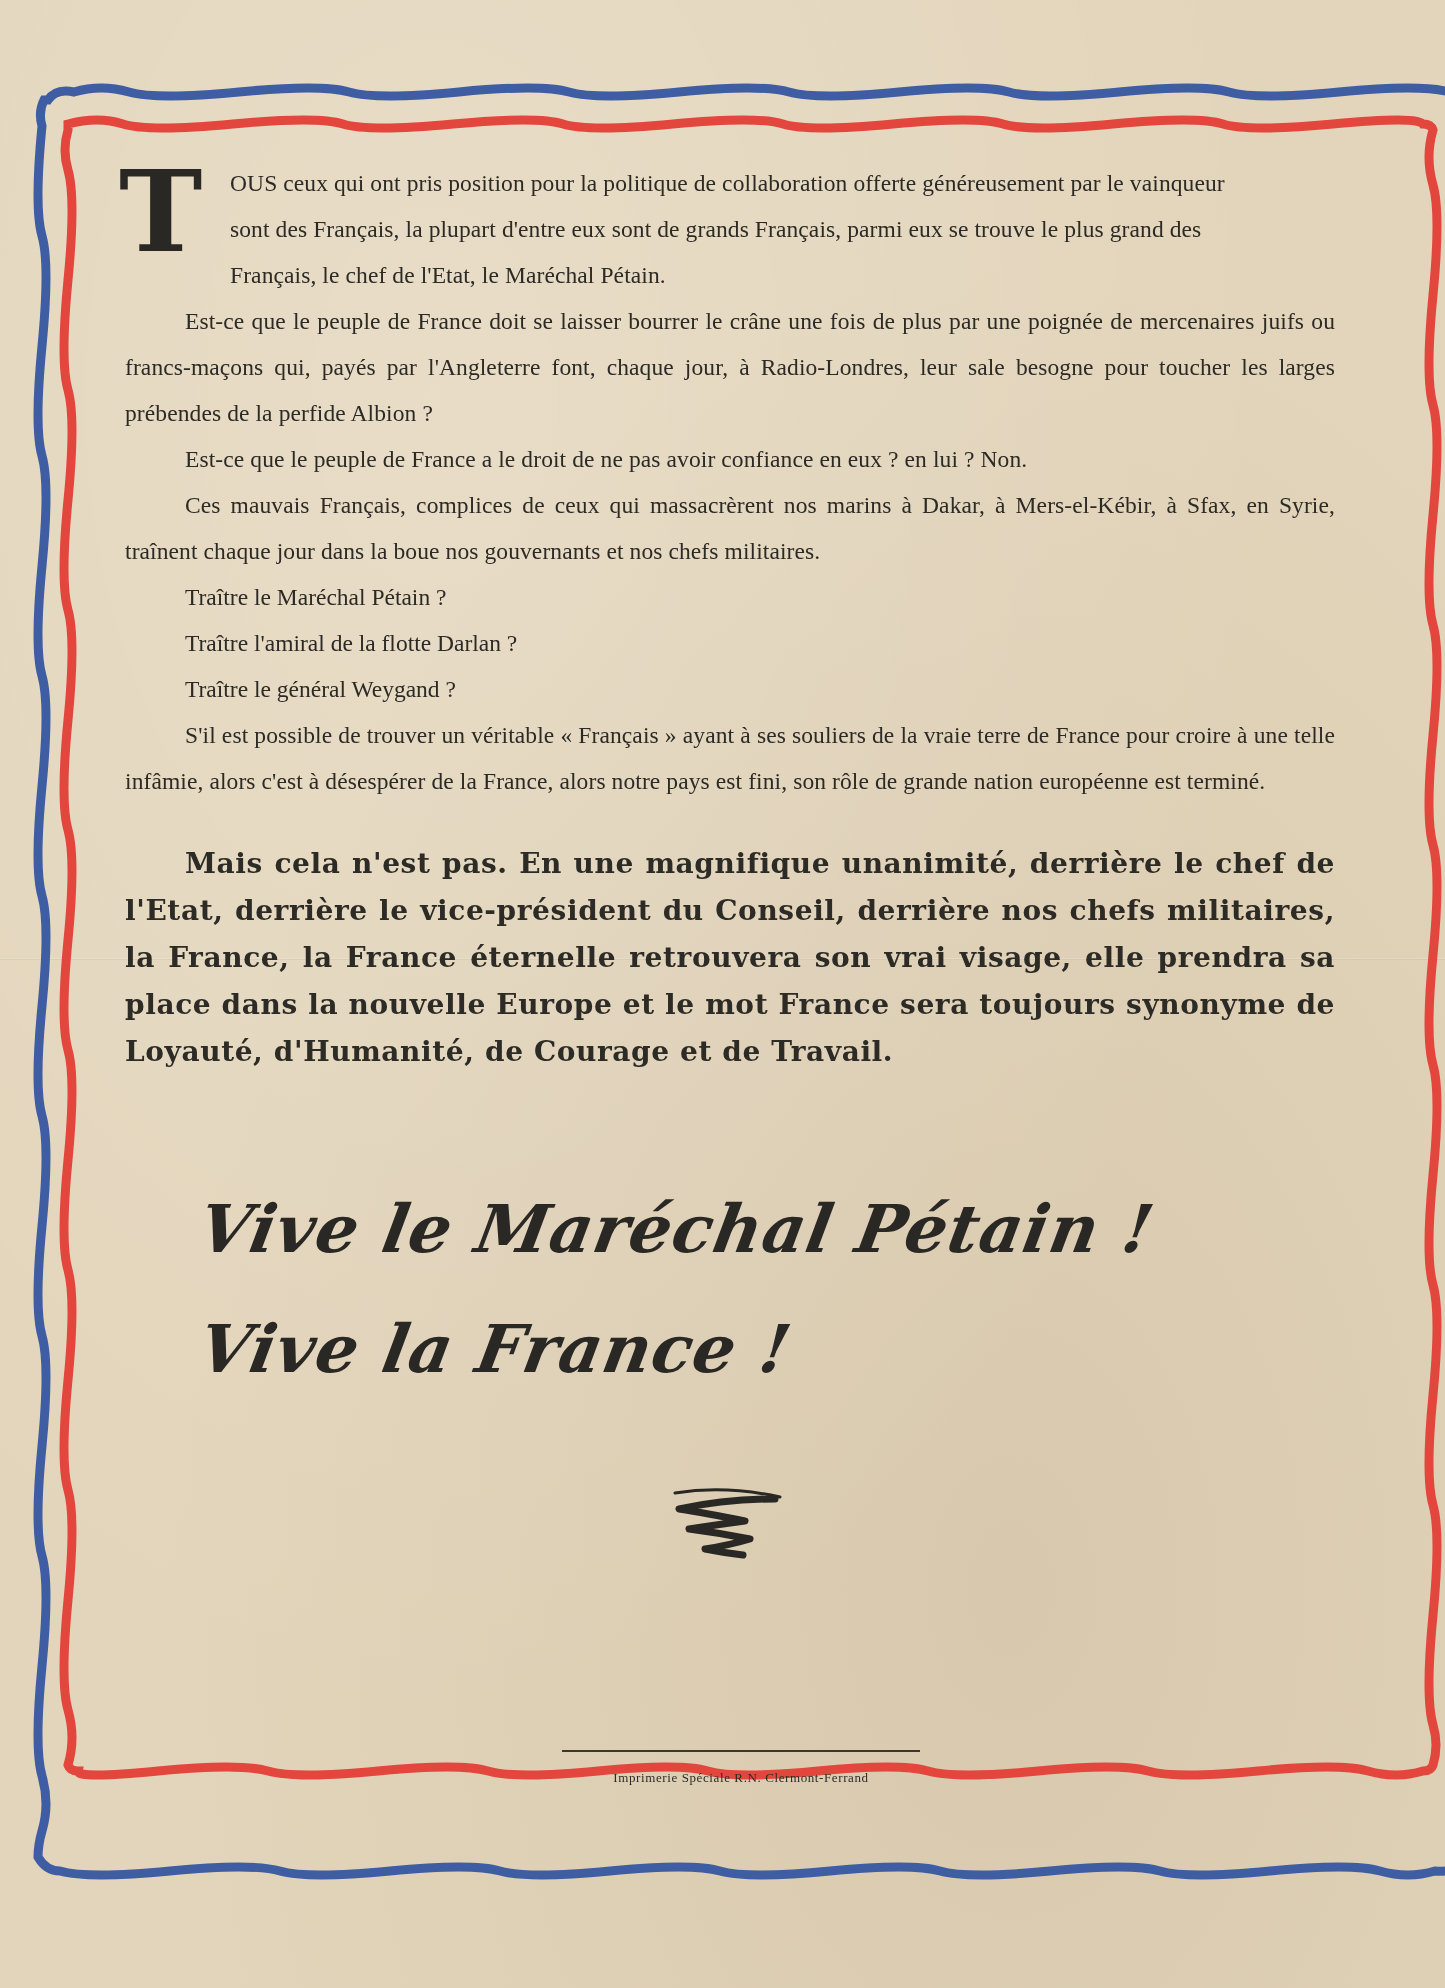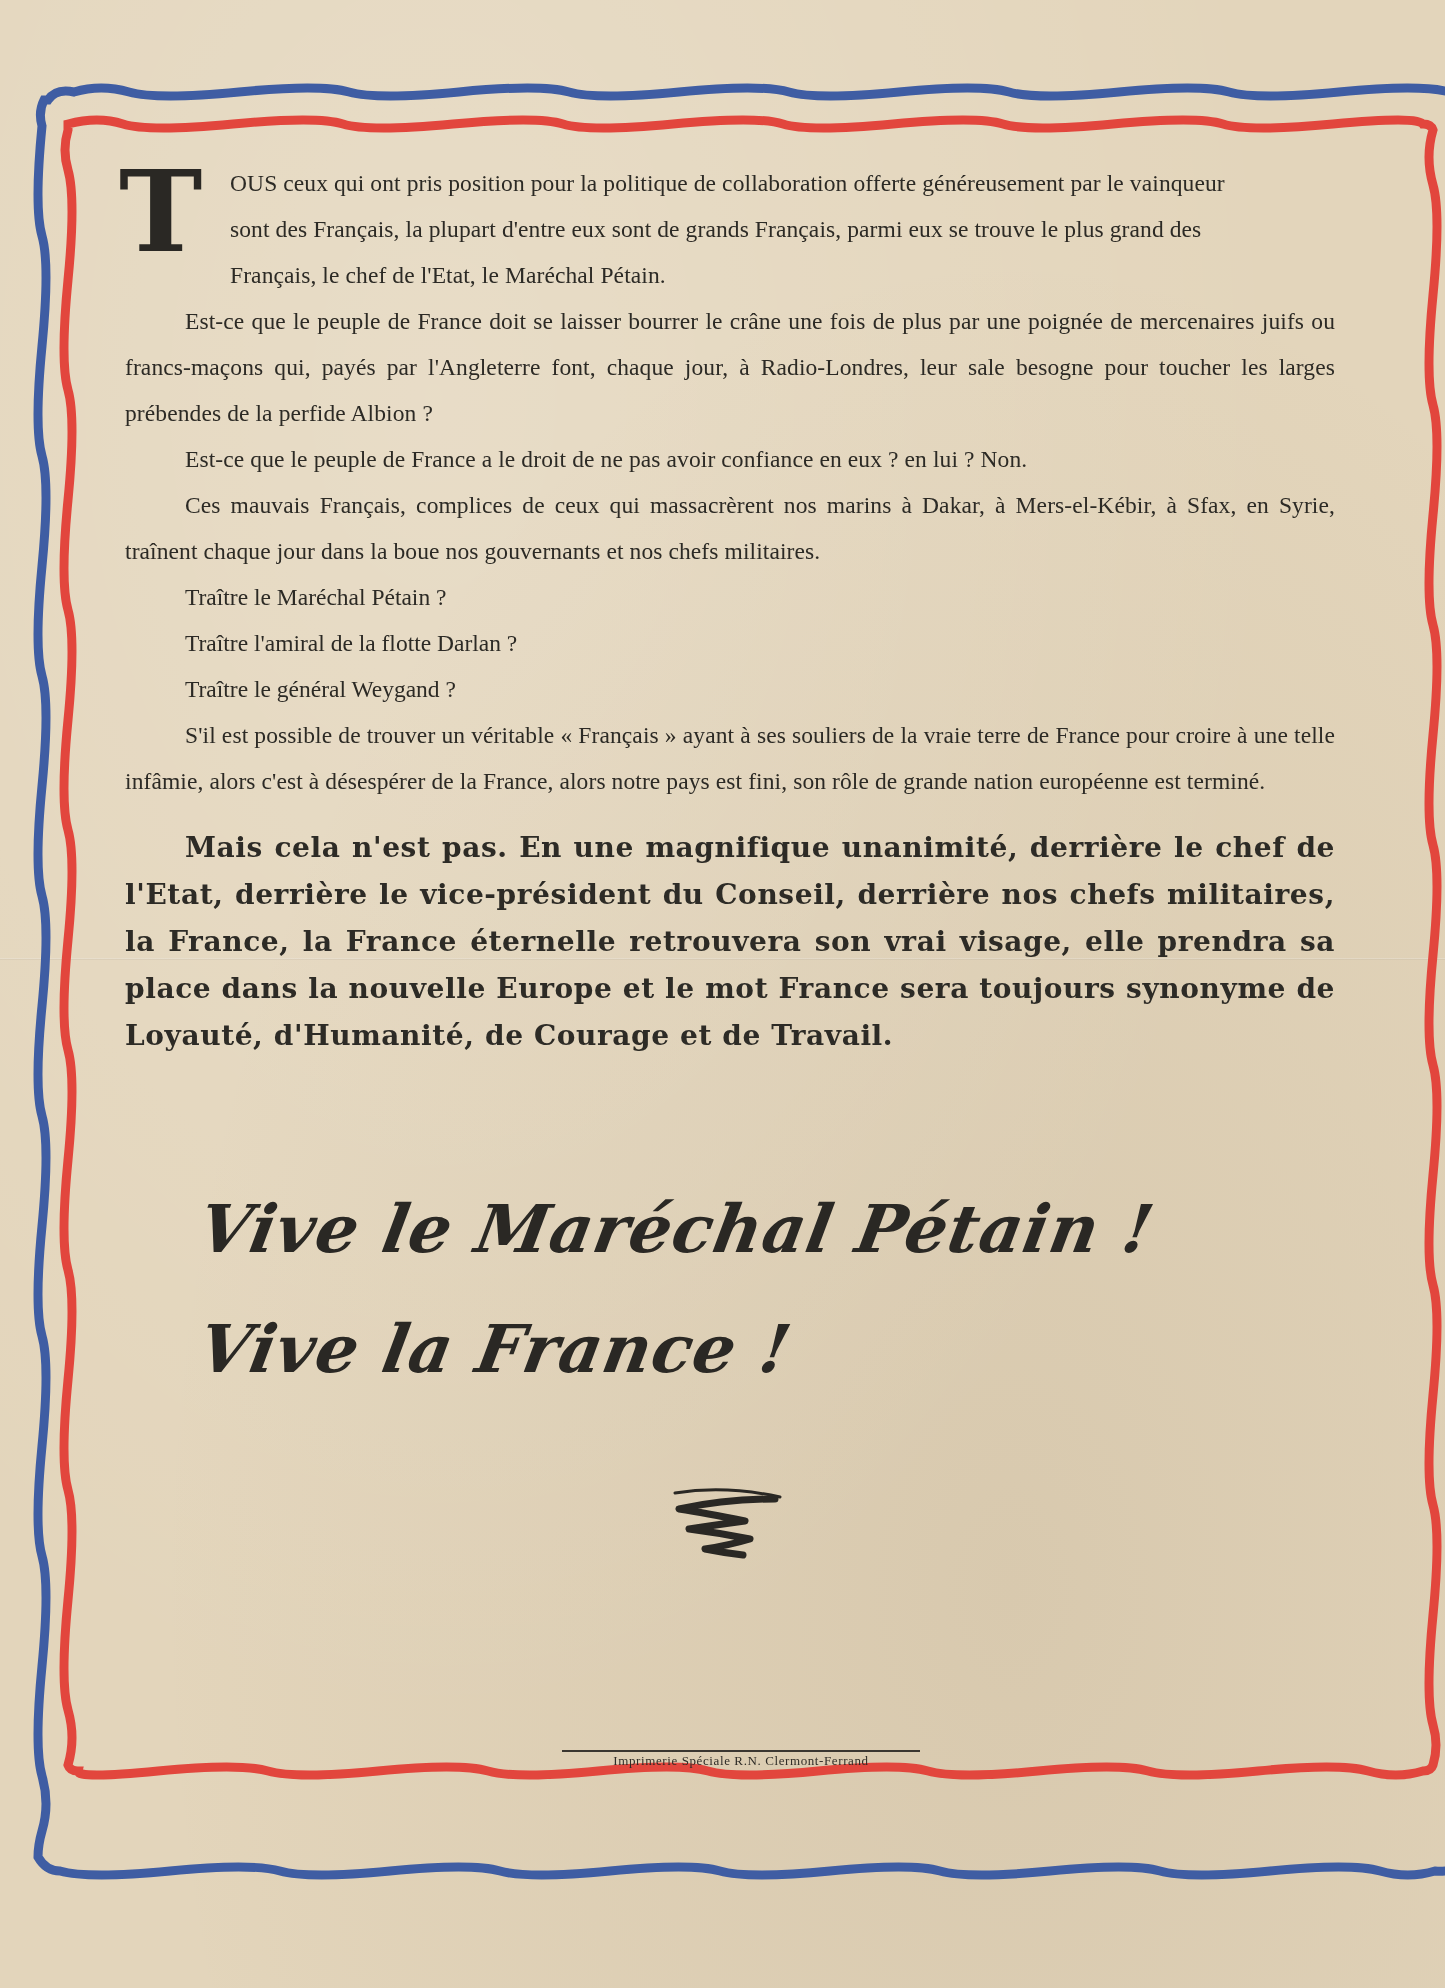--- a/index.html
+++ b/index.html
@@ -71,21 +71,21 @@
       margin-left: 105px;
     }
     .traitre {
       margin-left: 60px;
       font-size: 23.5px;
       line-height: 46px;
       margin-top: 0;
       margin-bottom: 0;
     }
     .bold-block {
-      margin-top: 20px;
+      margin-top: 36px;
       font-family: "DejaVu Serif", "Liberation Serif", serif;
       font-weight: bold;
       font-size: 28px;
       line-height: 47px;
       text-align: justify;
       letter-spacing: 0.6px;
       color: #2d2b26;
     }
     .bold-block .first { text-indent: 60px; }
     .slogan {
@@ -111,21 +111,21 @@
     .imprint {
       position: absolute;
       left: 562px;
       top: 1750px;
       width: 358px;
       border-top: 2px solid #3a3630;
       text-align: center;
       font-family: "Liberation Serif", serif;
       font-size: 13px;
       letter-spacing: 0.6px;
-      padding-top: 1px;
+      padding-top: 18px;
       color: #2f2c27;
     }
   </style>
 </head>
 <body>
 
 <div class="paper"></div>
 <div class="fold"></div>
 
 <svg class="border" viewBox="0 0 1445 1988" xmlns="http://www.w3.org/2000/svg">

